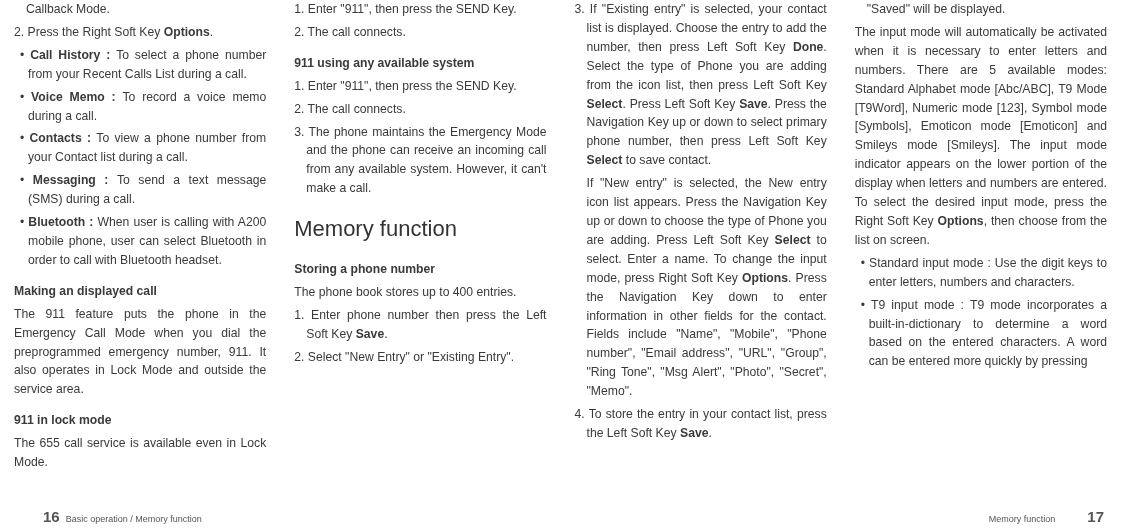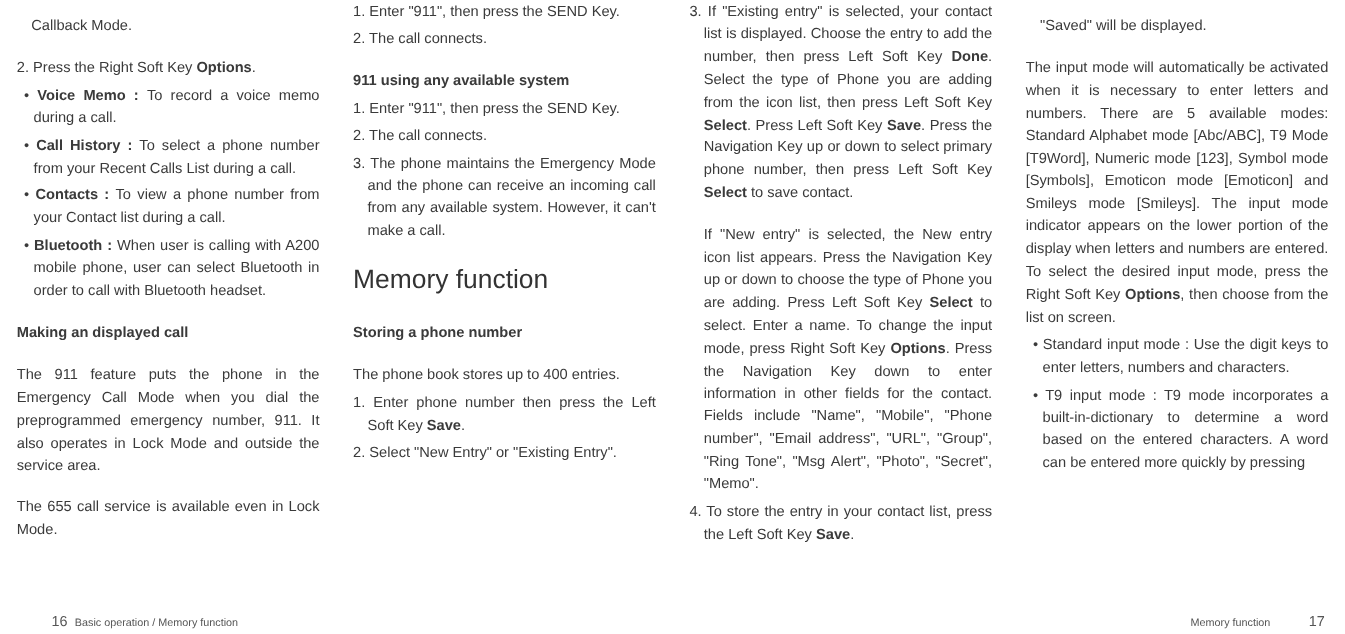--- a/index.html
+++ b/index.html
@@ -13,21 +13,21 @@
     height: 528px;
     overflow: hidden;
     display: flex;
   }
   .col {
     flex: 1;
     padding: 0 14px;
     display: flex;
     flex-direction: column;
   }
-  .col p { text-align: justify; margin-bottom: 4px; margin-top: 12px; }
+  .col p { text-align: justify; margin-bottom: 4px; }
   .bold { font-weight: bold; }
   h2.section {
     font-size: 22px;
     font-weight: normal;
     margin: 10px 0 6px 0;
     color: #333;
   }
   .subhead {
     font-weight: bold;
     margin: 8px 0 4px 0;
@@ -39,44 +39,46 @@
   ul.bullets li::before { content: "• "; }
   .indent { padding-left: 12px; text-align: justify; margin-bottom: 4px; }
   .footer {
     margin-top: auto;
     font-size: 9px;
     display: flex;
     align-items: baseline;
     color: #555;
     padding-top: 4px;
   }
-  .footer .pg { font-weight: normal; font-size: 12px; margin-left: 29px; }
+  .footer .pg { font-weight: bold; font-size: 15px; margin-left: 29px; }
   .footer.right { justify-content: flex-end; }
   .footer span { margin: 0 3px; }
 </style>
 </head>
 <body>
 
 <div class="col">
   <p class="indent">Callback Mode.</p>
 
   <p>
     <span>2. Press the Right Soft Key </span><span class="bold">Options</span><span>.</span>
   </p>
 
   <ul class="bullets">
+    <li><span class="bold">Call History : </span><span>To select a phone number from your Recent Calls List during a call.</span></li>
     <li><span class="bold">Voice Memo : </span><span>To record a voice memo during a call.</span></li>
-    <li><span class="bold">Call History : </span><span>To select a phone number from your Recent Calls List during a call.</span></li>
     <li><span class="bold">Contacts : </span><span>To view a phone number from your Contact list during a call.</span></li>
+    <li><span class="bold">Messaging : </span><span>To send a text message (SMS) during a call.</span></li>
     <li><span class="bold">Bluetooth : </span><span>When user is calling with A200 mobile phone, user can select Bluetooth in order to call with Bluetooth headset.</span></li>
   </ul>
 
   <p class="subhead">Making an displayed call</p>
   <p>The 911 feature puts the phone in the Emergency Call Mode when you dial the preprogrammed emergency number, 911. It also operates in Lock Mode and outside the service area.</p>
 
+  <p class="subhead">911 in lock mode</p>
   <p>The 655 call service is available even in Lock Mode.</p>
 
   <div class="footer">
     <span class="pg">16</span>
     <span>Basic operation / Memory function</span>
   </div>
 </div>
 
 <div class="col">
   <ol>

